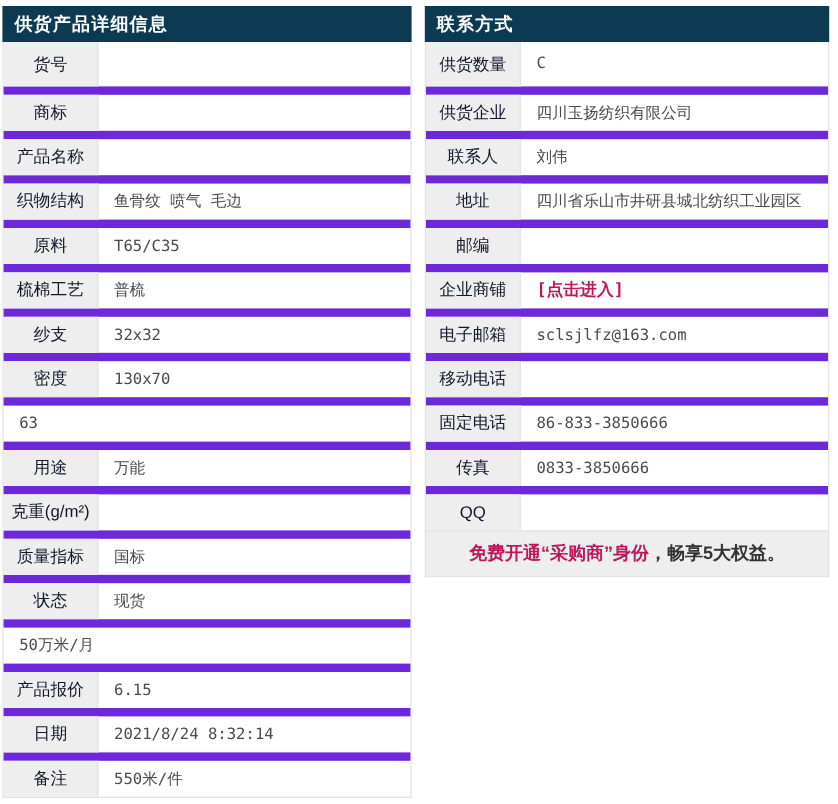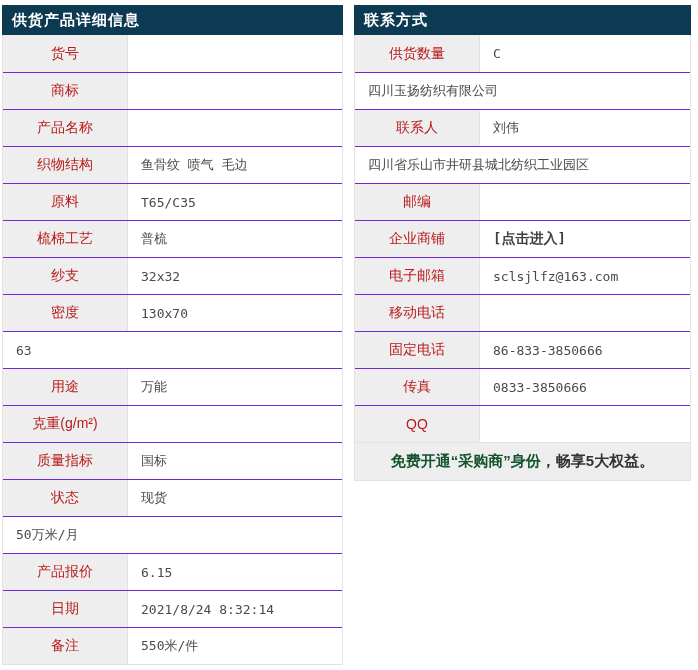--- a/index.html
+++ b/index.html
@@ -19,43 +19,43 @@
   .panel-header {
     height:30px; background:#0c3a52; color:#ffffff;
     font-weight:bold; font-size:15px;
     display:flex; align-items:center; padding:0 10px;
     letter-spacing:1px;
   }
   .panel-rows {
     border:1px solid #e2e2e2; border-top:none;
   }
   .trow { display:flex; height:37px; }
-  .trow + .trow { border-top:1px solid #6d28d9; }
+  .trow + .trow { border-top:7px solid #6d28d9; }
   .tlabel {
-    width:125px; background:#eeeeee; border-right:1px solid #e2e2e2;
+    width:79px; background:#eeeeee; border-right:1px solid #e2e2e2;
     display:flex; align-items:center; justify-content:center;
-    font-size:14px; color:#b91c1c; text-align:center;
+    font-size:14px; color:#0f172a; text-align:center;
     white-space:nowrap;
   }
   .tvalue {
     flex:1; display:flex; align-items:center;
     padding:0 6px 0 13px;
     font-family:"DejaVu Sans Mono","Liberation Mono",monospace;
     font-size:13px; color:#4a4a4a;
     white-space:nowrap; overflow:hidden;
   }
   .tvalue.red-link {
-    color:#404040; font-weight:bold; font-size:14px; cursor:pointer;
+    color:#be185d; font-weight:bold; font-size:14px; cursor:pointer;
   }
   .promo-row {
     height:38px; background:#eeeeee; border-top:1px solid #e2e2e2;
     display:flex; align-items:center; justify-content:center;
     font-size:15px; font-weight:bold; white-space:nowrap;
   }
-  .promo-red  { color:#14532d; cursor:pointer; }
+  .promo-red  { color:#be185d; cursor:pointer; }
   .promo-rest { color:#333333; }
 </style>
 </head>
 <body>
 
 <div class="page">
 
   <div class="panel panel-left">
     <div class="panel-header">供货产品详细信息</div>
     <div class="panel-rows">
@@ -132,27 +132,29 @@
 
   <div class="panel panel-right">
     <div class="panel-header">联系方式</div>
     <div class="panel-rows">
 
       <div class="trow">
         <div class="tlabel">供货数量</div>
         <div class="tvalue">C</div>
       </div>
       <div class="trow">
+        <div class="tlabel">供货企业</div>
         <div class="tvalue">四川玉扬纺织有限公司</div>
       </div>
       <div class="trow">
         <div class="tlabel">联系人</div>
         <div class="tvalue">刘伟</div>
       </div>
       <div class="trow">
+        <div class="tlabel">地址</div>
         <div class="tvalue">四川省乐山市井研县城北纺织工业园区</div>
       </div>
       <div class="trow">
         <div class="tlabel">邮编</div>
         <div class="tvalue"></div>
       </div>
       <div class="trow">
         <div class="tlabel">企业商铺</div>
         <div class="tvalue red-link">[点击进入]</div>
       </div>

